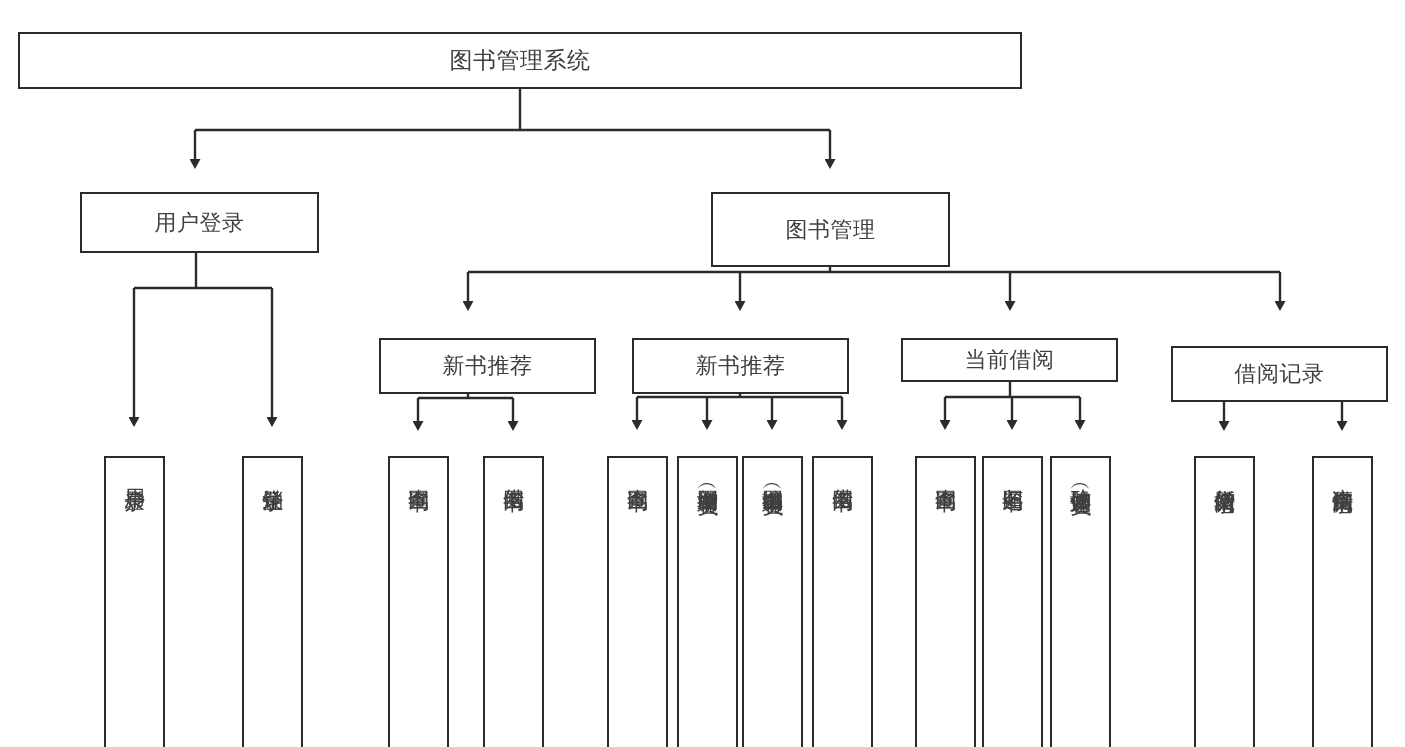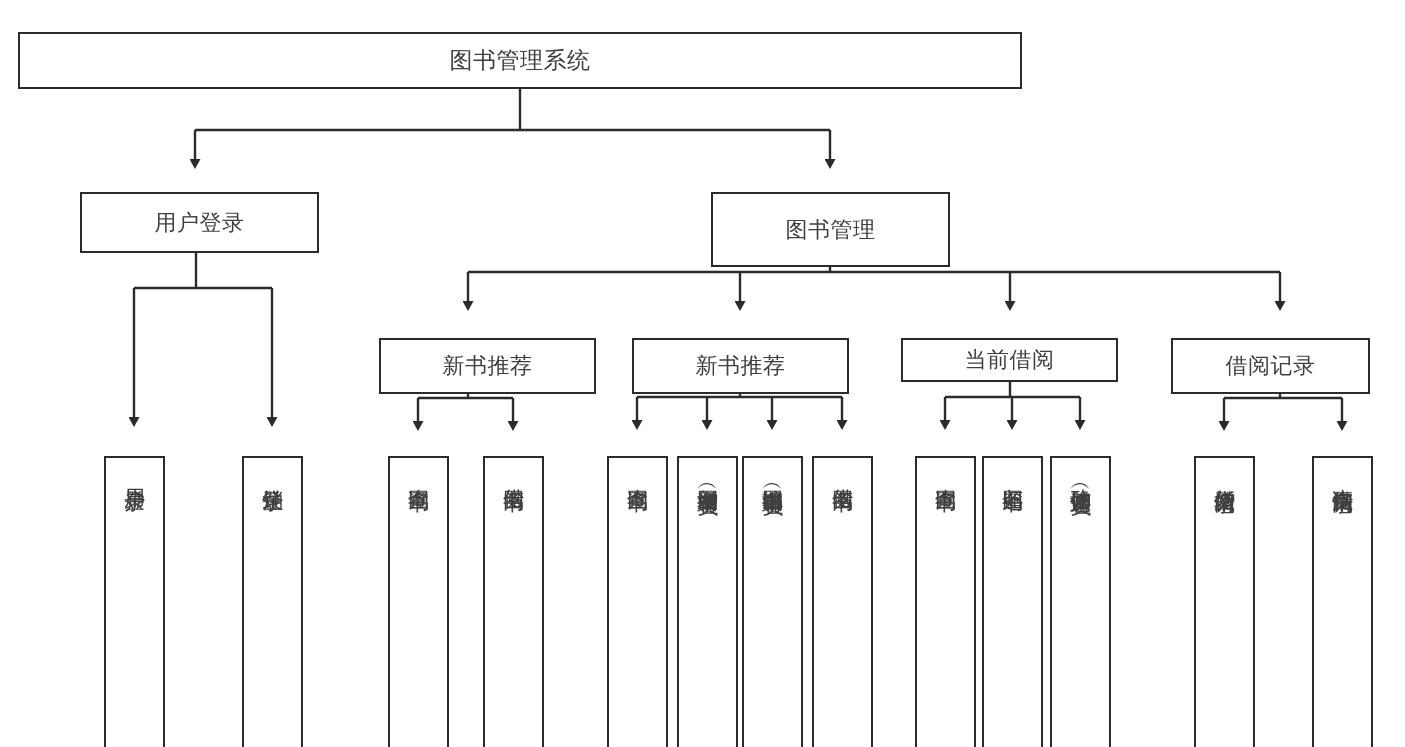--- a/index.html
+++ b/index.html
@@ -142,21 +142,21 @@
 
   <div class="node horiz" style="left:379px; top:318px; width:217px; height:56px;">
     <span class="lbl">新书推荐</span>
   </div>
   <div class="node horiz" style="left:632px; top:318px; width:217px; height:56px;">
     <span class="lbl">新书推荐</span>
   </div>
   <div class="node horiz" style="left:901px; top:318px; width:217px; height:44px;align-items:center;">
     <span class="lbl">当前借阅</span>
   </div>
-  <div class="node horiz" style="left:1171px; top:318px; width:199px; height:56px;">
+  <div class="node horiz" style="left:1171px; top:326px; width:217px; height:56px;">
     <span class="lbl">借阅记录</span>
   </div>
 
   <div class="node leaf" style="left:104px; top:436px; width:61px; height:298px;">
     <span class="lbl">用户登录</span>
   </div>
   <div class="node leaf" style="left:242px; top:436px; width:61px; height:298px;">
     <span class="lbl">注销登录</span>
   </div>
 

